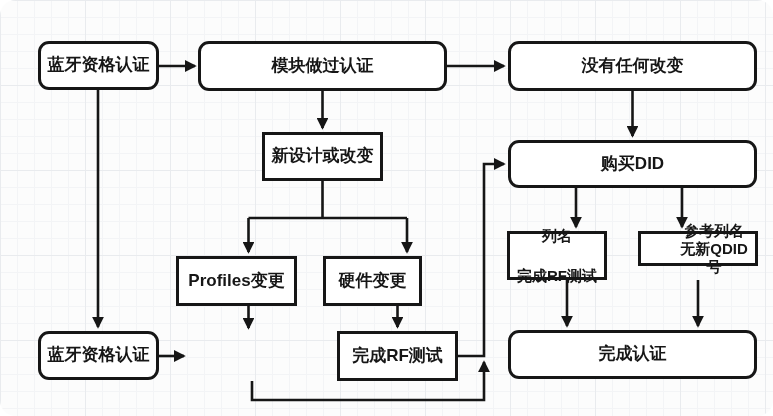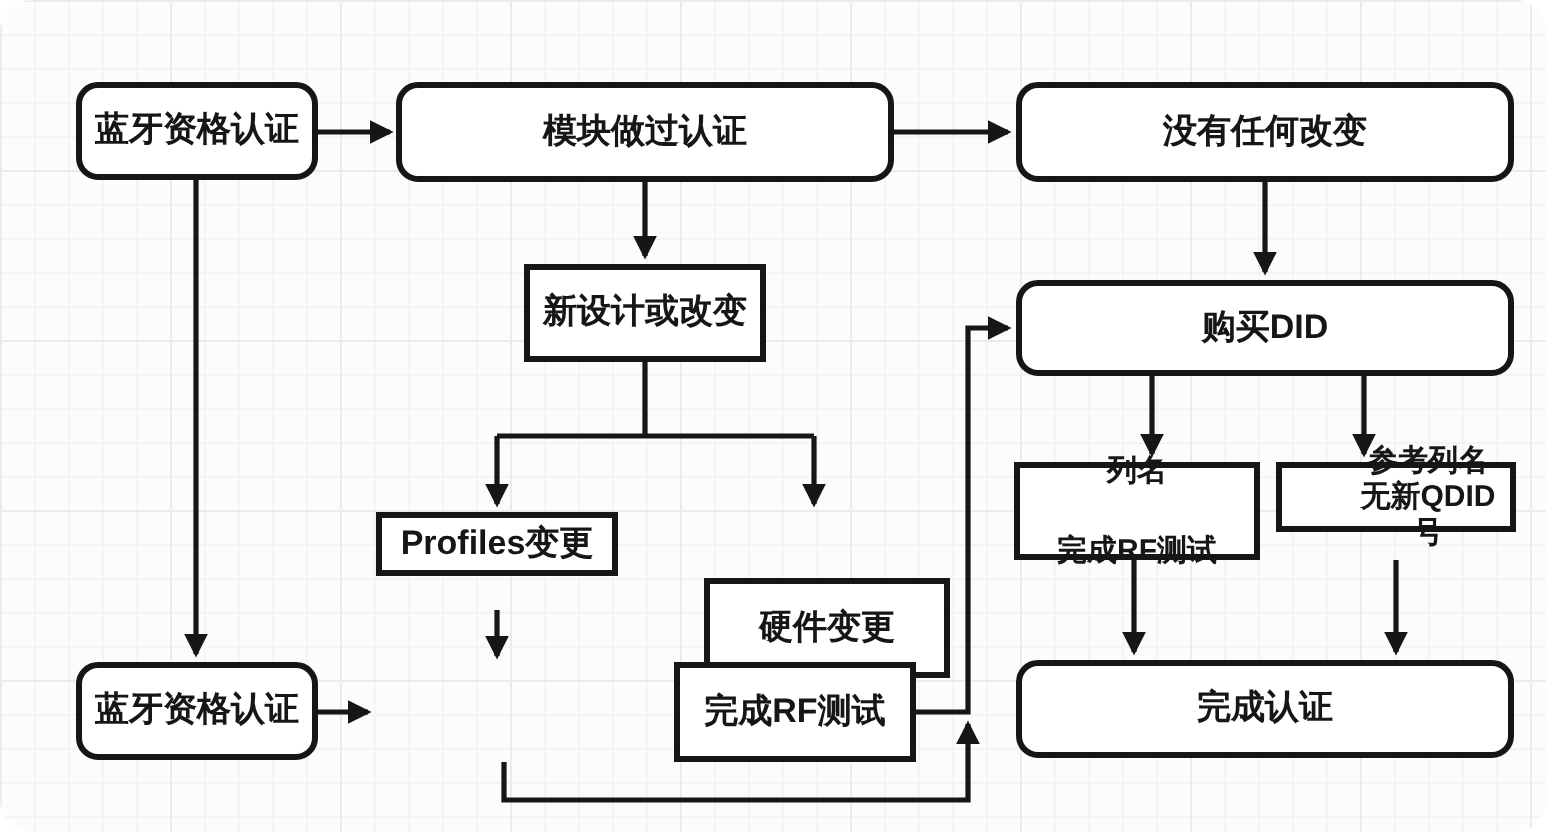--- a/index.html
+++ b/index.html
@@ -94,29 +94,29 @@
   </div>
 
   <div class="node" style="left:262px; top:132px; width:121px; height:49px;">
     <span>新设计或改变</span>
   </div>
 
   <div class="node rounded" style="left:508px; top:140px; width:249px; height:48px;">
     <span>购买DID</span>
   </div>
 
-  <div class="node" style="left:188px; top:256px; width:121px; height:32px;">
+  <div class="node" style="left:176px; top:256px; width:121px; height:50px;">
     <span>Profiles变更</span>
   </div>
 
-  <div class="node" style="left:352px; top:256px; width:123px; height:50px;margin-top:33px;">
+  <div class="node" style="left:323px; top:256px; width:99px; height:50px;">
     <span>硬件变更</span>
   </div>
 
-  <div class="node small" style="left:507px; top:231px; width:123px; height:49px;gap:22px;">
+  <div class="node small" style="left:507px; top:231px; width:100px; height:49px;gap:22px;">
     <span>列名</span>
     <span>完成RF测试</span>
   </div>
 
   <div class="node small" style="left:638px; top:231px; width:120px; height:35px;padding-left:32px;">
     <span>参考列名</span>
     <span>无新QDID号</span>
   </div>
 
   <div class="node rounded" style="left:38px; top:331px; width:121px; height:49px;">

